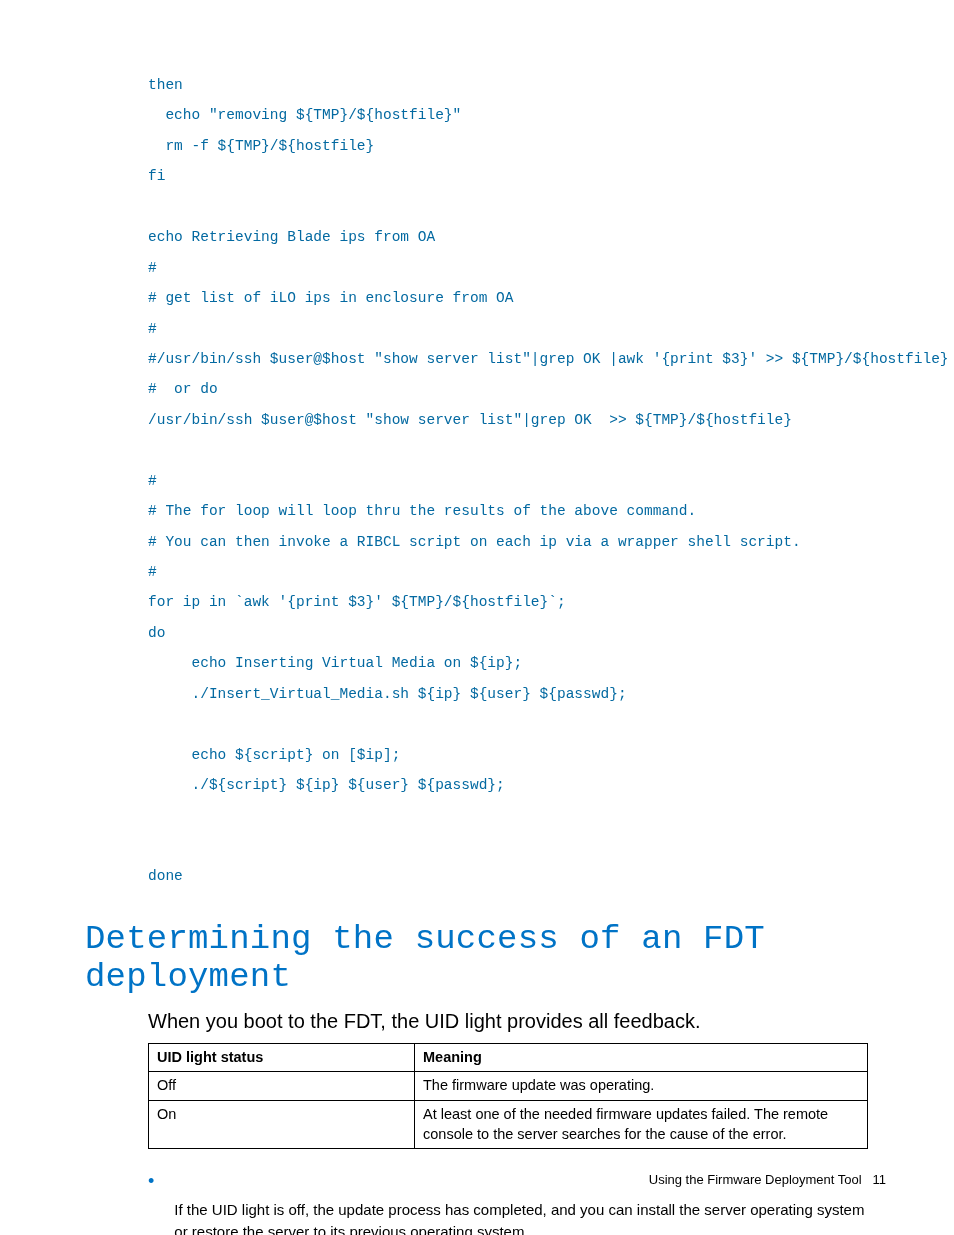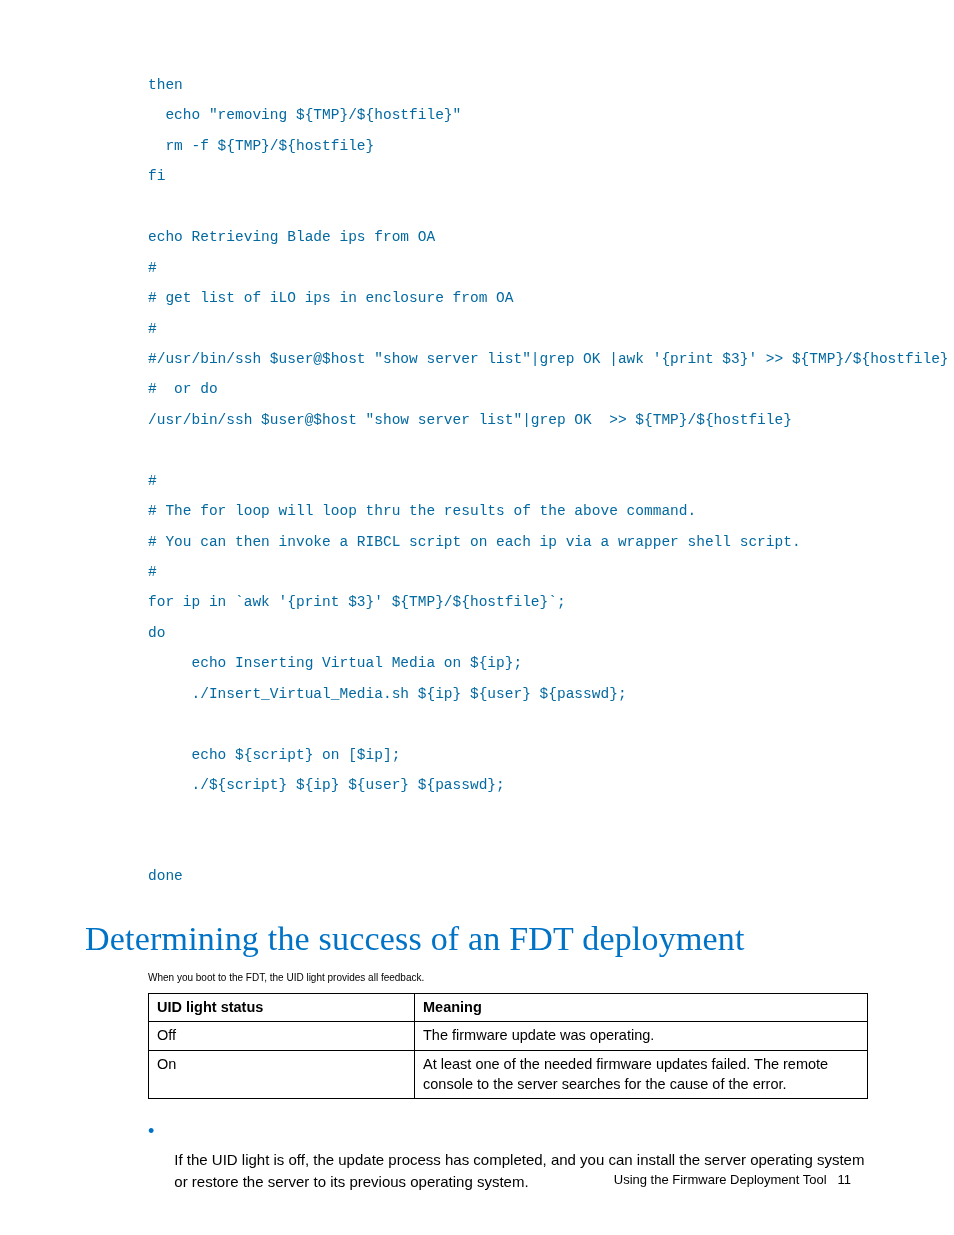--- a/index.html
+++ b/index.html
@@ -16,31 +16,31 @@
   }
   .code-block {
     font-family: "Courier New", Courier, monospace;
     font-size: 14.5px;
     line-height: 2.1;
     white-space: pre;
     margin-left: 63px;
     color: #0369a1;
   }
   .heading {
-    font-family: Liberation Serif, serif;
+    font-family: Liberation Mono, monospace;
     font-weight: 300;
     font-size: 34px;
     color: #0073c6;
     margin-top: 28px;
     margin-bottom: 14px;
     margin-left: 0;
     letter-spacing: 0.2px;
   }
   .intro-para {
-    font-size: 10px;
+    font-size: 20px;
     margin-left: 63px;
     margin-bottom: 10px;
   }
   table.status {
     border-collapse: collapse;
     margin-left: 63px;
     width: 720px;
     font-size: 14.5px;
   }
   table.status th, table.status td {
@@ -68,21 +68,21 @@
     color: #0073c6;
     font-size: 18px;
     line-height: 1;
     margin-top: 3px;
     margin-right: 20px;
   }
   .bullet-text { flex: 1; margin-top: 30px; }
   .footer {
     position: absolute;
     bottom: 48px;
-    right: 103px;
+    right: 68px;
     font-size: 13px;
   }
 </style>
 </head>
 <body>
 
 <div class="page">
   <div class="code-block" id="code-block">then
   echo "removing ${TMP}/${hostfile}"
   rm -f ${TMP}/${hostfile}

